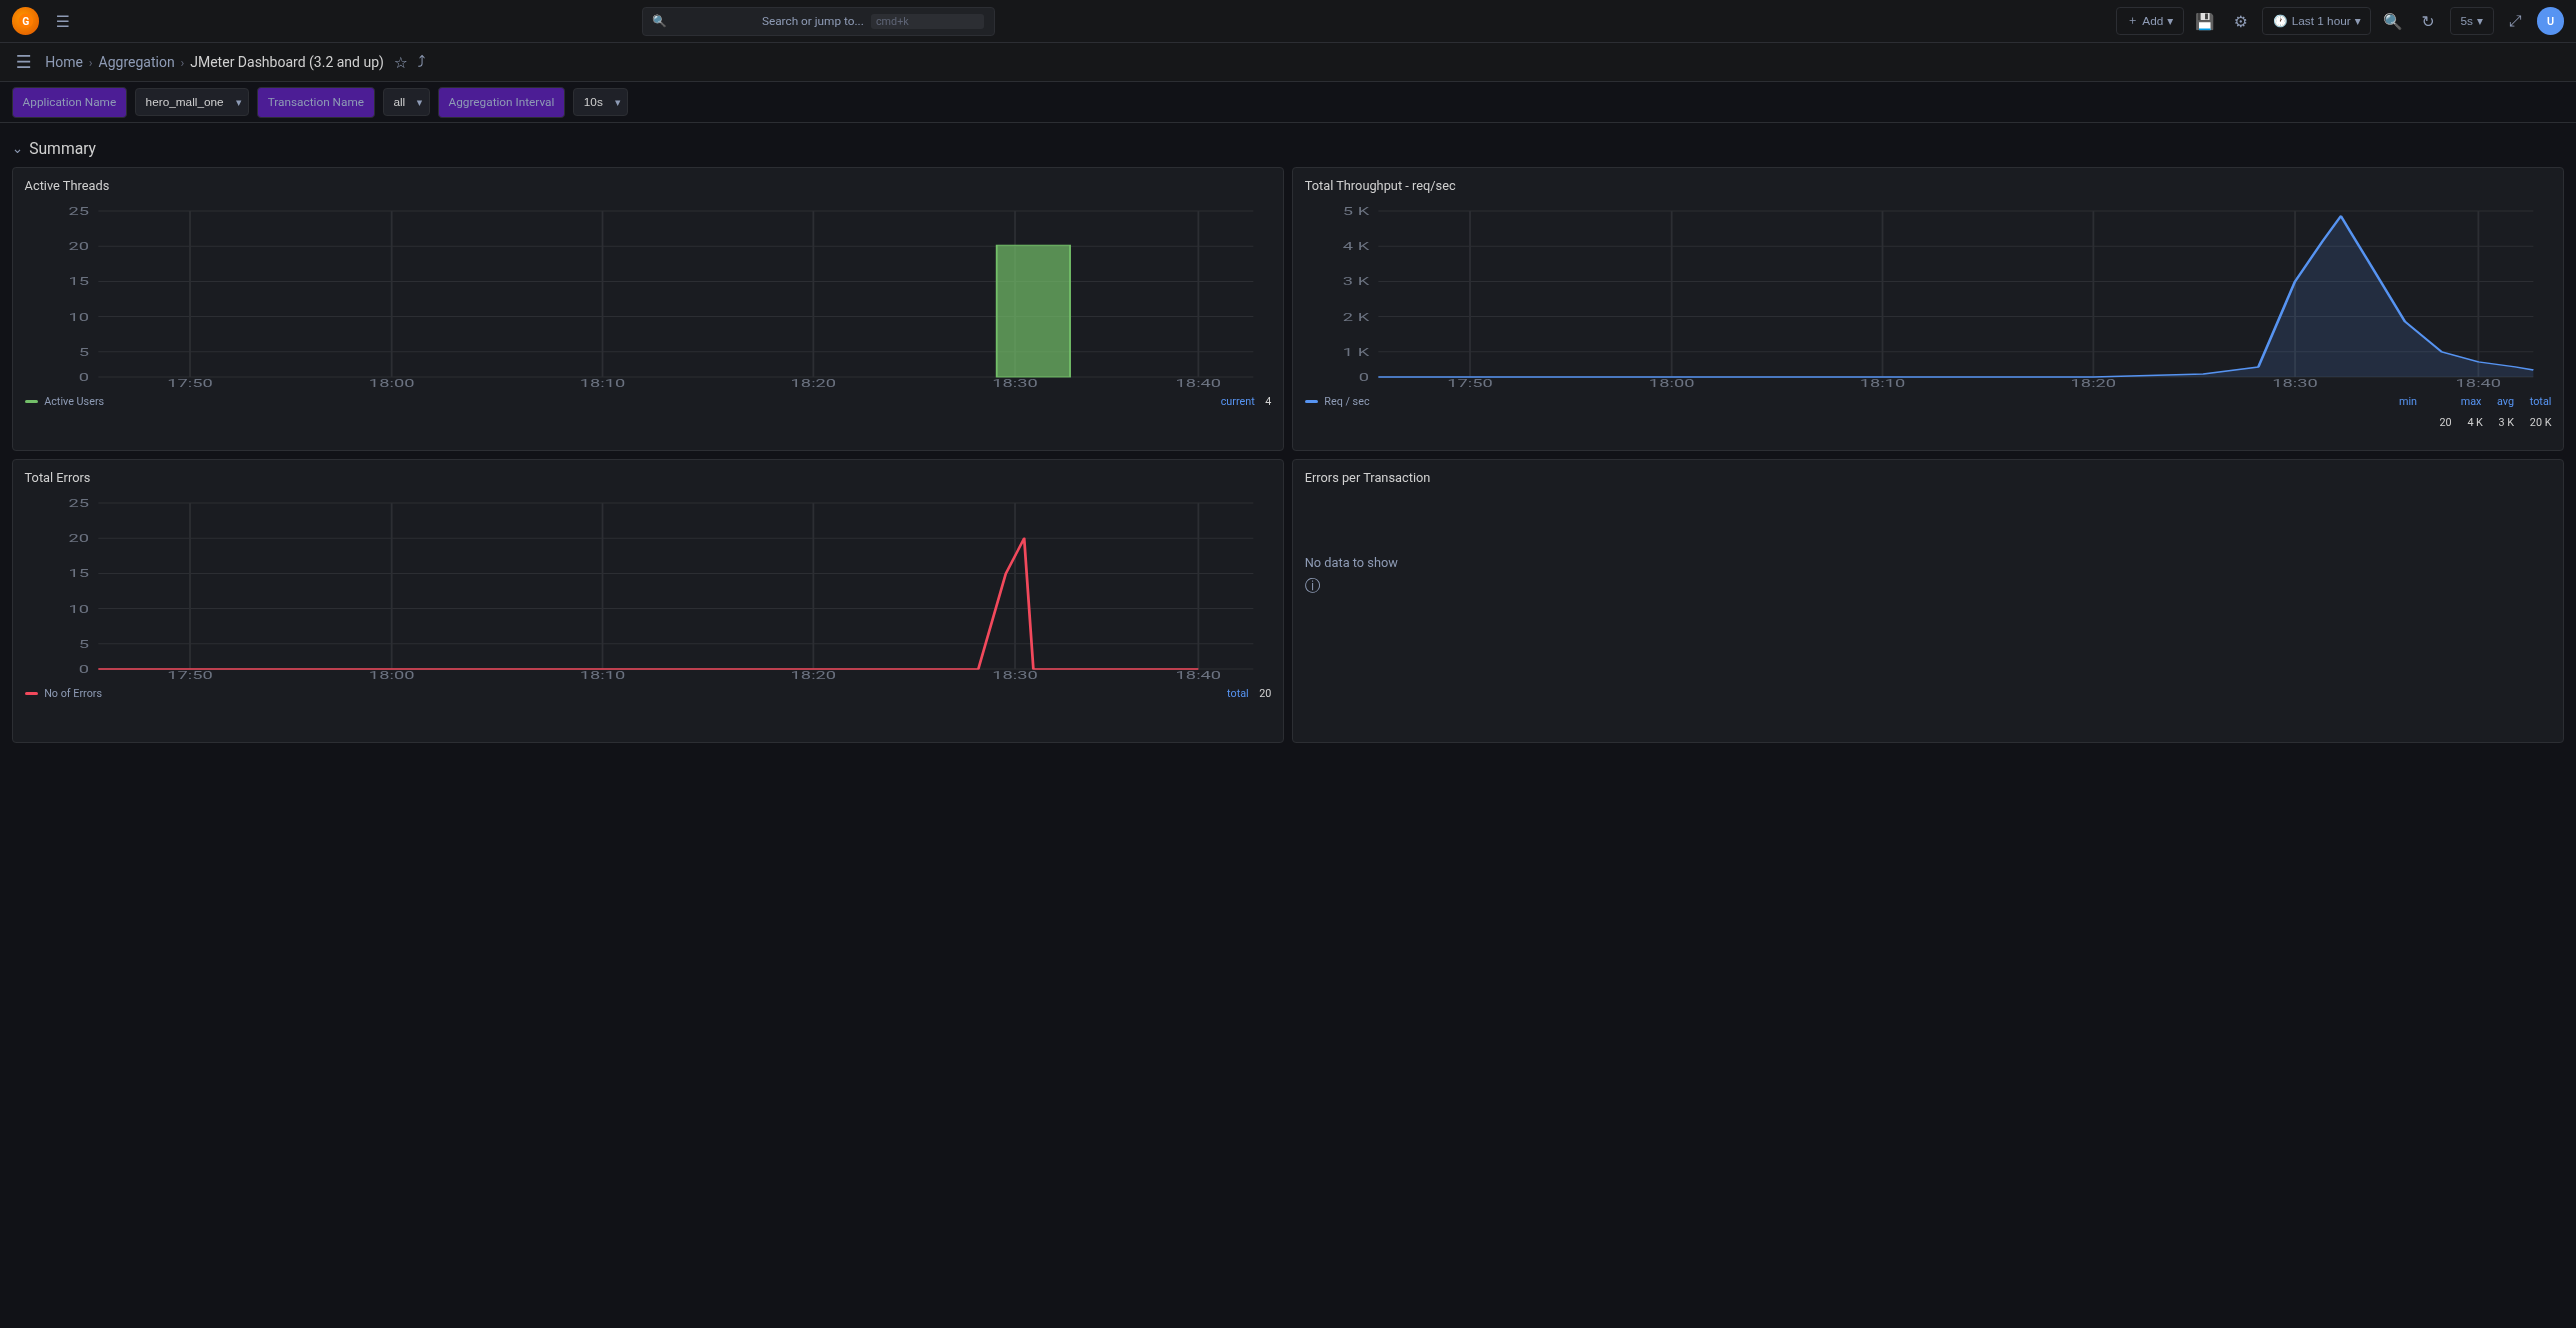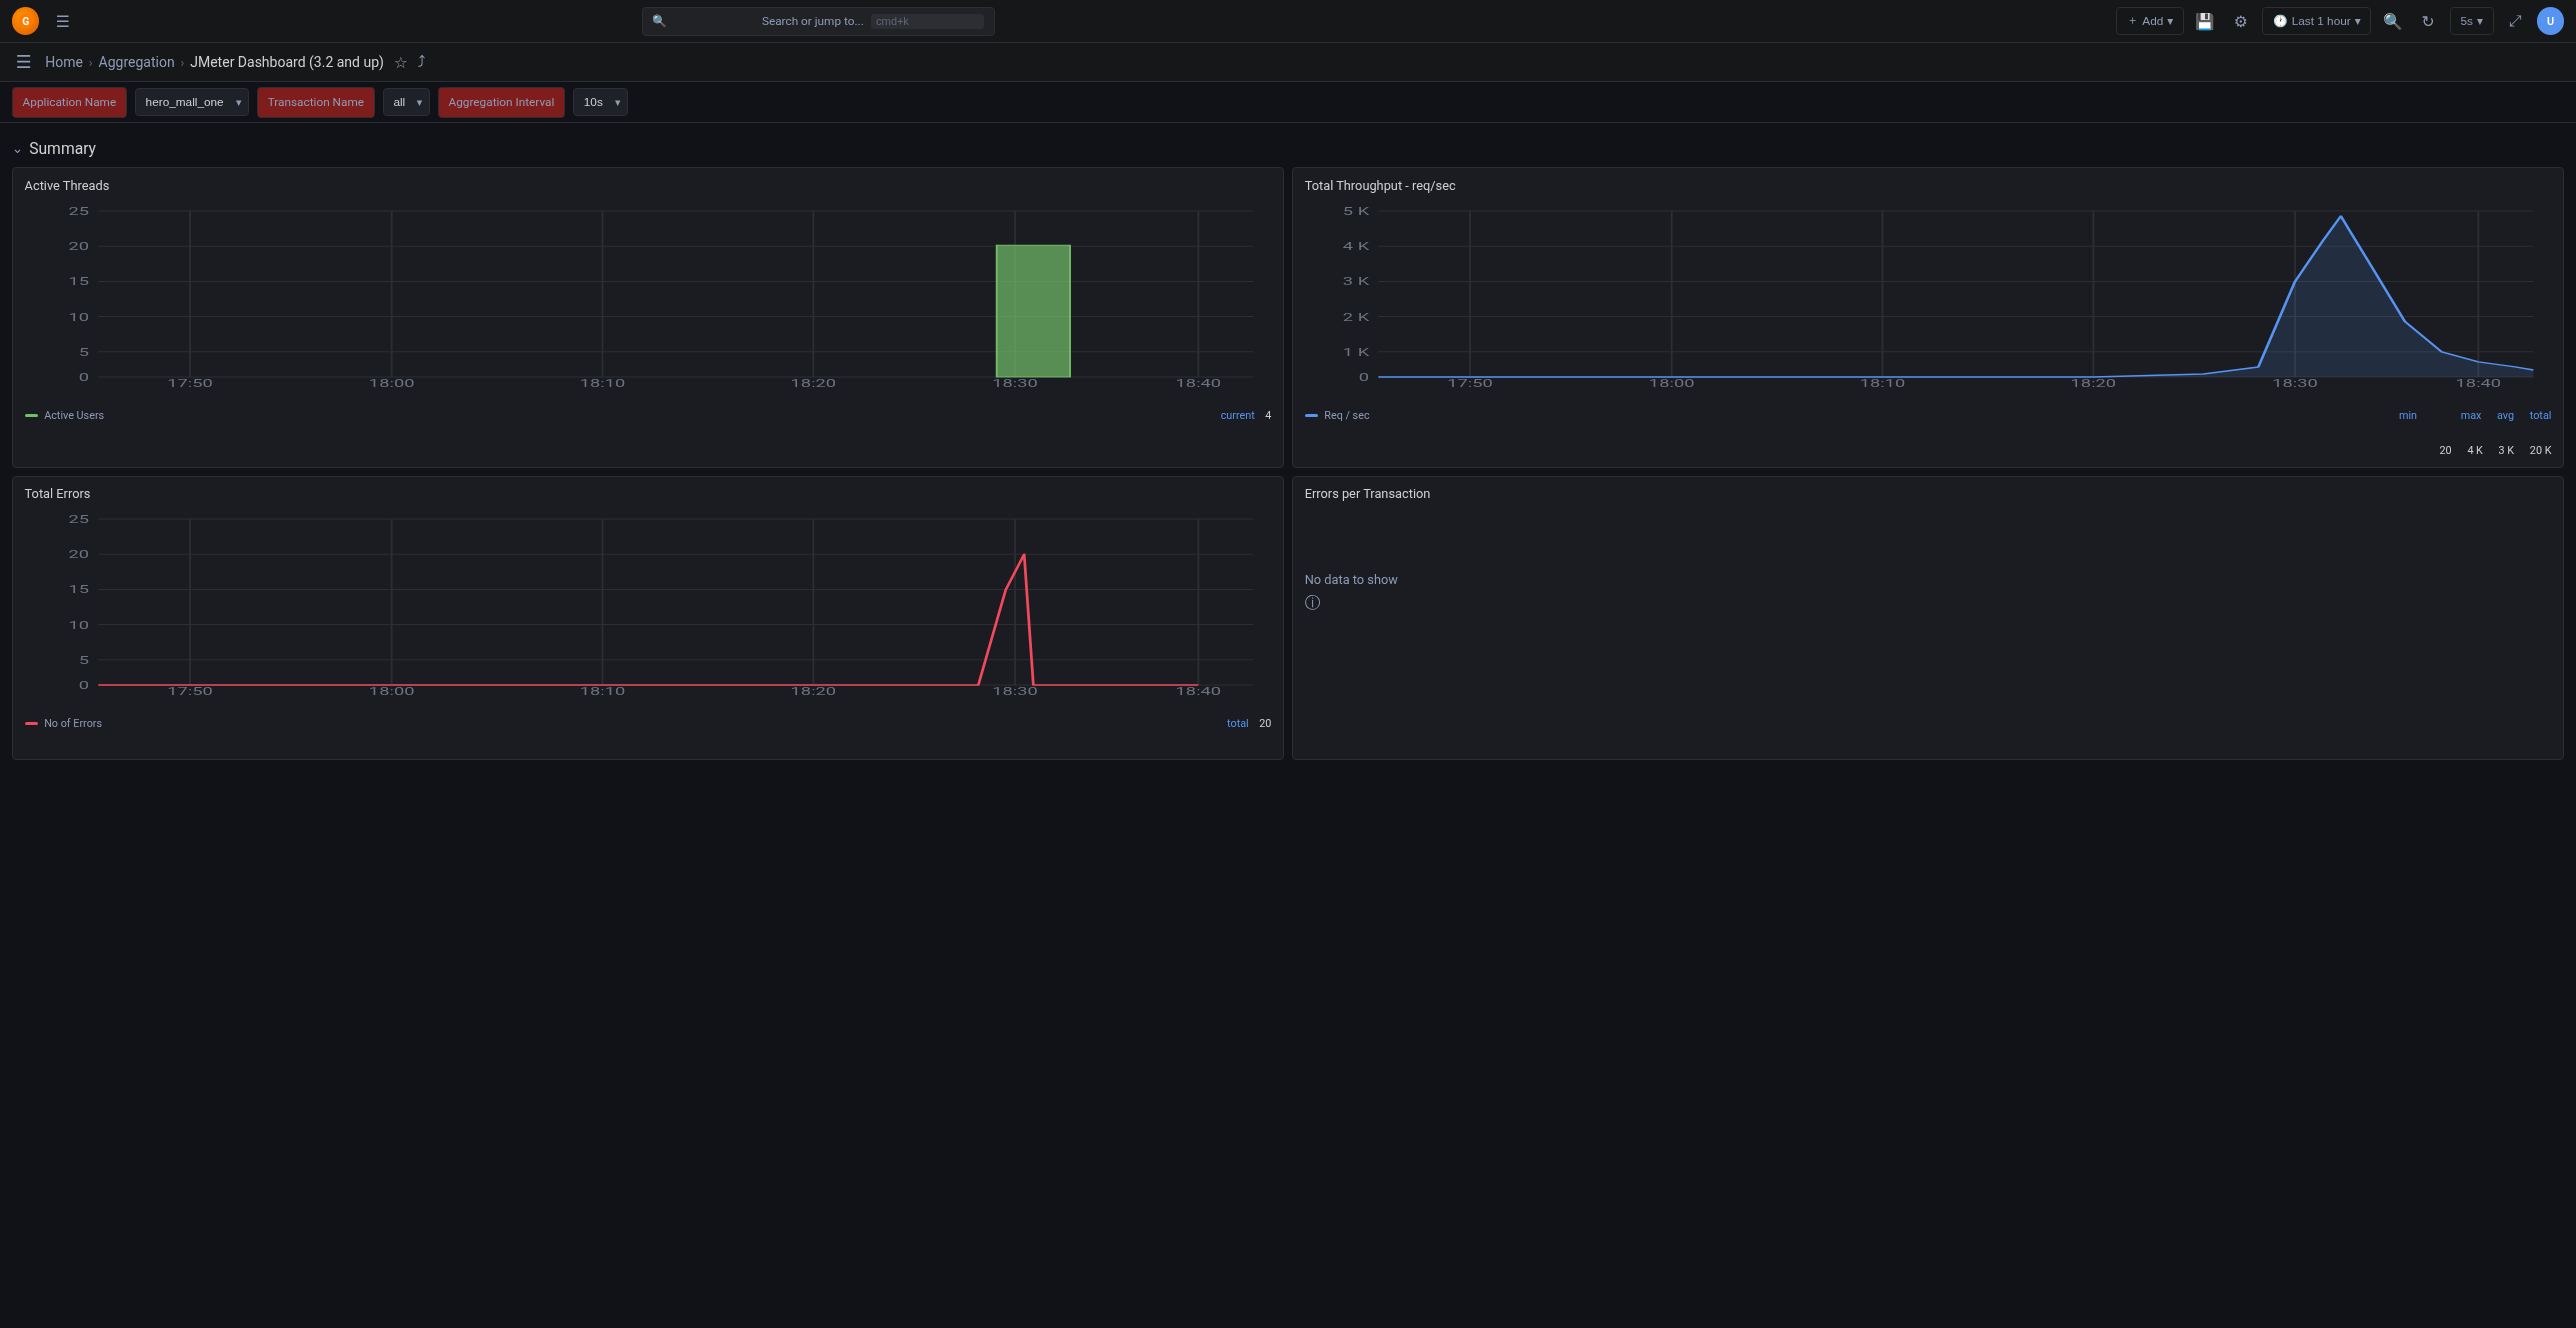--- a/index.html
+++ b/index.html
@@ -111,21 +111,21 @@
       border-bottom: 1px solid #2c2e33;
       height: 41px;
       display: flex;
       align-items: center;
       padding: 0 11.8px;
       gap: 7.8px;
     }
     .filter-label {
       color: #8e9bb5;
       font-size: 11.8px;
-      background: #7f1d1d;
+      background: #4c1d95;
       border: 1px solid #2c2e33;
       border-radius: 3.9px;
       padding: 2.9px 9.8px;
       height: 31px;
       display: flex;
       align-items: center;
     }
     .filter-select-wrap {
       position: relative;
       display: flex;
@@ -207,21 +207,21 @@
     .chart-svg {
       width: 100%;
       height: 100%;
     }
 
     
     .legend {
       display: flex;
       align-items: center;
       justify-content: space-between;
-      margin-top: 22px;
+      margin-top: 8px;
       font-size: 10.8px;
     }
     .legend-left {
       display: flex;
       align-items: center;
       gap: 5.9px;
     }
     .legend-color {
       width: 13.7px; height: 2.9px;
       border-radius: 2px;

